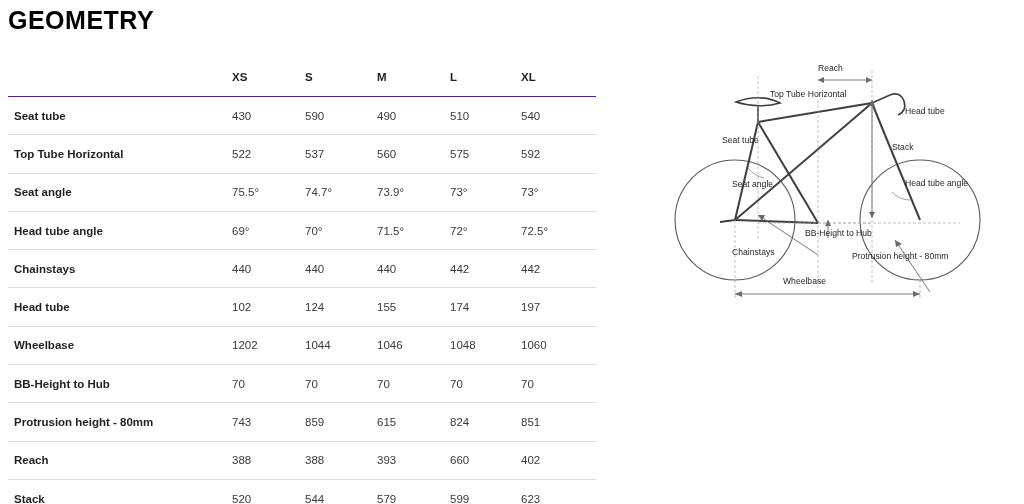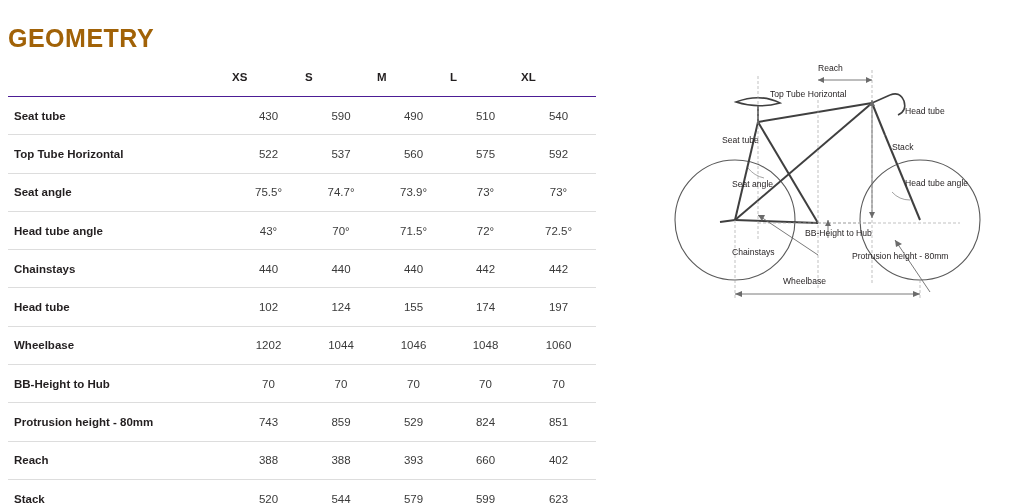--- a/index.html
+++ b/index.html
@@ -15,22 +15,21 @@
     overflow: hidden;
     position: relative;
   }
   .page-title {
     position: absolute;
     left: 8px;
     top: 6px;
     font-size: 25px;
     font-weight: bold;
     letter-spacing: 0.5px;
-    color: #a16207;
-    margin-top: 18px;
+    color: #000000;
   }
   
   .geo-table-wrap {
     position: absolute;
     left: 8px;
     top: 58px;
     width: 582px;
   }
   table.geo {
     border-collapse: collapse;
@@ -53,21 +52,20 @@
   }
   table.geo tbody th {
     font-weight: bold;
     color: #231f20;
     padding-left: 6px;
     width: 218px;
   }
   table.geo td {
     color: #3a3a3a;
     font-weight: normal;
-    text-align: center;
   }
   .c-xs { width: 73px; }
   .c-s  { width: 72px; }
   .c-m  { width: 73px; }
   .c-l  { width: 71px; }
   .c-xl { width: 75px; margin-left: 28px; }
   thead th.size-h { padding-left: 0; }
   
   table.geo thead th.lbl { width: 218px; padding-left: 6px; }
 
@@ -125,21 +123,21 @@
       <tr>
         <th>Seat angle</th>
         <td>75.5°</td>
         <td>74.7°</td>
         <td>73.9°</td>
         <td>73°</td>
         <td>73°</td>
       </tr>
       <tr>
         <th>Head tube angle</th>
-        <td>43°</td>
+        <td>69°</td>
         <td>70°</td>
         <td>71.5°</td>
         <td>72°</td>
         <td>72.5°</td>
       </tr>
       <tr>
         <th>Chainstays</th>
         <td>440</td>
         <td>440</td>
         <td>440</td>
@@ -167,21 +165,21 @@
         <td>70</td>
         <td>70</td>
         <td>70</td>
         <td>70</td>
         <td>70</td>
       </tr>
       <tr>
         <th>Protrusion height - 80mm</th>
         <td>743</td>
         <td>859</td>
-        <td>529</td>
+        <td>615</td>
         <td>824</td>
         <td>851</td>
       </tr>
       <tr>
         <th>Reach</th>
         <td>388</td>
         <td>388</td>
         <td>393</td>
         <td>660</td>
         <td>402</td>

